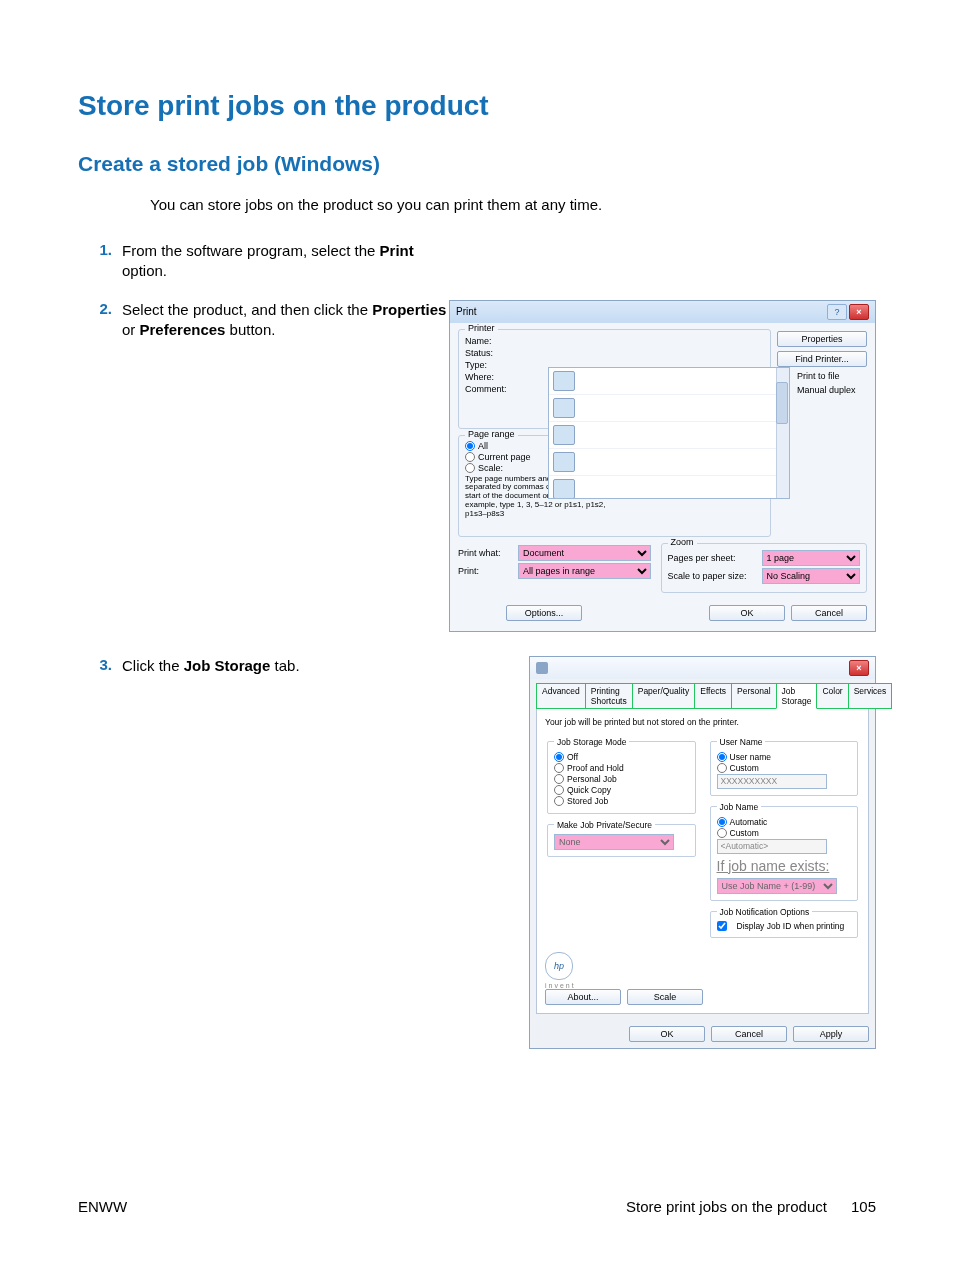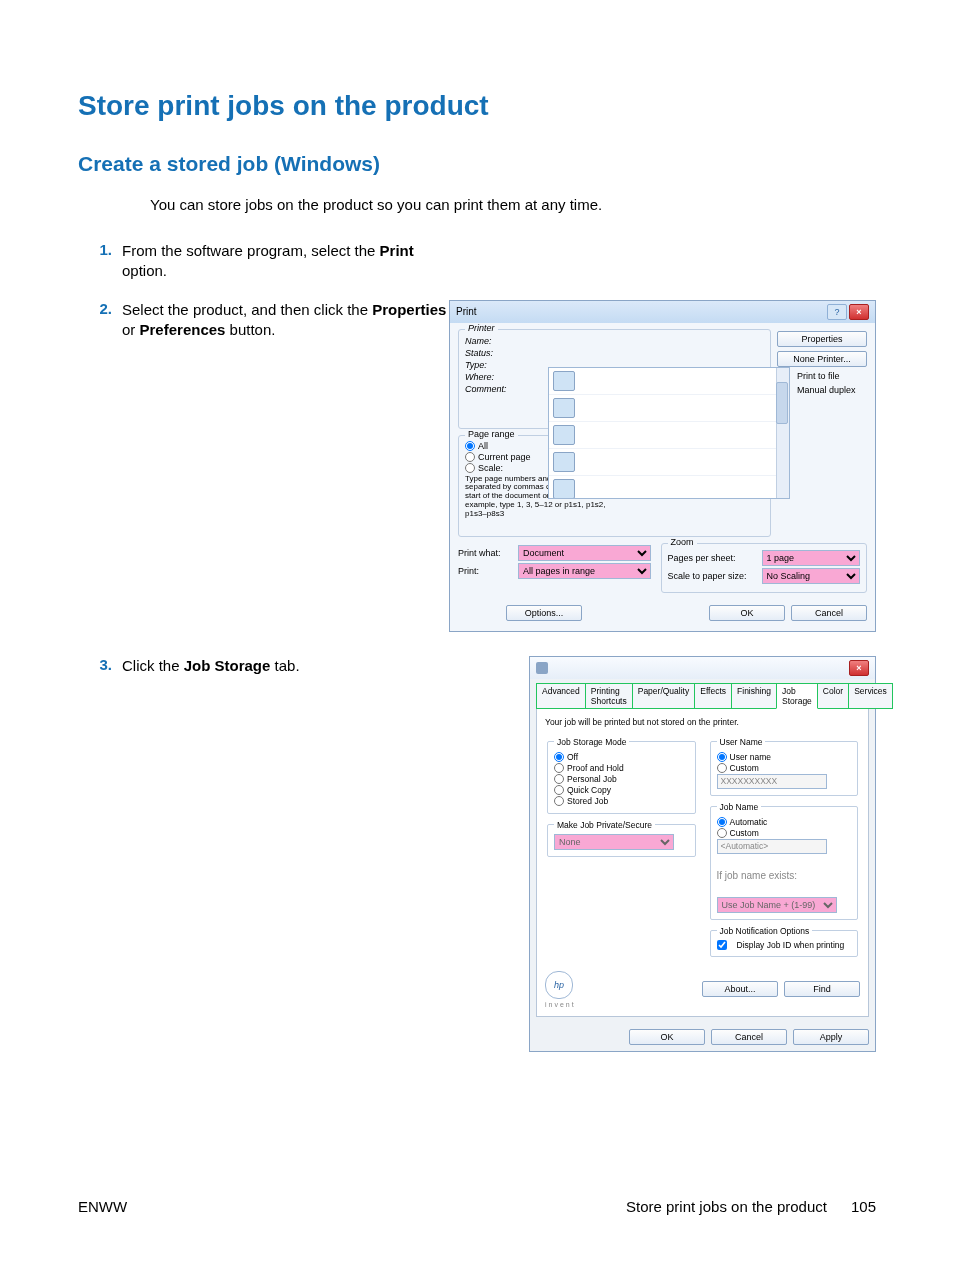--- a/index.html
+++ b/index.html
@@ -151,23 +151,23 @@
   .tabpanel { border:1px solid #b7c6d9; margin: -1px 6px 6px 6px; padding:8px; background:#fff; font-size:8.5px;}
   .cols { display:flex; gap:10px; margin-top:10px;}
   .col { flex:1;}
   fieldset.fs { border:1px solid #c0cfe2; border-radius:2px; font-size:8.5px; padding:4px 6px 6px 6px; margin-bottom:6px;}
   fieldset.fs legend { font-size:8.5px; padding:0 3px; color:#000;}
   .txt { width: 110px; height:15px; border:1px solid #9fb8d6; font-size:8.5px; box-sizing:border-box; padding:0 3px;}
   .txt.dis { color:#888; background:#f5f5f5;}
   .sel { width: 120px; height:15px; border:1px solid #9fb8d6; font-size:8.5px; box-sizing:border-box; background:#fff; color:#666;}
   .hp-logo { width:26px; height:26px; border:1px solid #9fb8d6; border-radius:13px; display:inline-flex; align-items:center; justify-content:center; font-size:9px; font-style:italic; color:#2a64a4; background:#fff;}
   .dlg2-foot { display:flex; justify-content:flex-end; gap:6px; padding:6px;}
-  .dlg2-inner-foot { display:flex; justify-content:space-between; align-items:center; margin-top:8px;}
+  .dlg2-inner-foot { display:flex; justify-content:space-between; align-items:flex-start; margin-top:8px;flex-direction:column;}
   .invent { font-size:7px; letter-spacing:2px; color:#888; margin-top:2px;}
-  .hint { color:#888; font-size:10px; margin:16px 0;}
+  .hint { color:#888; font-size:14px; margin:4px 0;text-decoration:underline;}
 </style>
 </head>
 <body>
 
 <div class="page">
   <h1>Store print jobs on the product</h1>
   <h2>Create a stored job (Windows)</h2>
 
   <p class="intro">You can store jobs on the product so you can print them at any time.</p>
 
@@ -189,21 +189,21 @@
         <div class="dlg-title">
           <span>Print</span>
           <span class="dlg-close-grp">
             <span class="win-btn win-help">?</span>
             <span class="win-btn win-close">×</span>
           </span>
         </div>
         <div class="dlg-body">
           <div class="dlg1-top">
             <div class="dlg1-topleft">
-              <div class="grp" style="min-height:88px;font-style:italic;">
+              <div class="grp" style="min-height:88px;">
                 <div class="grp-title">Printer</div>
                 <div class="row">
                     <span class="lbl">Name:</span>
                   </div>
                 <div class="row">
                     <span class="lbl">Status:</span>
                   </div>
                 <div class="row">
                     <span class="lbl">Type:</span>
                   </div>
@@ -247,21 +247,21 @@
                     <span class="pi-icon"></span>
                   </div>
 
                 <div class="pi-scroll">
                     <div class="pi-thumb"></div>
                   </div>
               </div>
             </div>
             <div class="dlg1-topright">
               <div class="btn">Properties</div>
-              <div class="btn">None Printer...</div>
+              <div class="btn">Find Printer...</div>
               <label class="chk">
                   <input type="checkbox" style="">
                   <span>Print to file</span>
                 </label>
               <label class="chk">
                   <input type="checkbox" style="">
                   <span>Manual duplex</span>
                 </label>
             </div>
           </div>
@@ -314,21 +314,21 @@
           <span style="width:12px;height:12px;background:#8aa5c6;display:inline-block;border-radius:2px;"></span>
           <span class="dlg-close-grp">
             <span class="win-btn win-close">×</span>
           </span>
         </div>
         <div class="tabs">
           <div class="tab">Advanced</div>
           <div class="tab">Printing Shortcuts</div>
           <div class="tab">Paper/Quality</div>
           <div class="tab">Effects</div>
-          <div class="tab">Finishing</div>
+          <div class="tab">Personal</div>
           <div class="tab active">Job Storage</div>
           <div class="tab">Color</div>
           <div class="tab">Services</div>
         </div>
         <div class="tabpanel">
           <div>Your job will be printed but not stored on the printer.</div>
           <div class="cols">
             <div class="col">
               <fieldset class="fs">
                 <legend>Job Storage Mode</legend>
@@ -394,21 +394,21 @@
               </fieldset>
             </div>
           </div>
           <div class="dlg2-inner-foot">
             <div>
               <span class="hp-logo">hp</span>
               <div class="invent">invent</div>
             </div>
             <div style="display:flex; gap:6px;">
               <div class="btn">About...</div>
-              <div class="btn">Find</div>
+              <div class="btn">Scale</div>
             </div>
           </div>
         </div>
         <div class="dlg2-foot">
           <div class="btn">OK</div>
           <div class="btn">Cancel</div>
           <div class="btn">Apply</div>
         </div>
       </div>
     </div>

